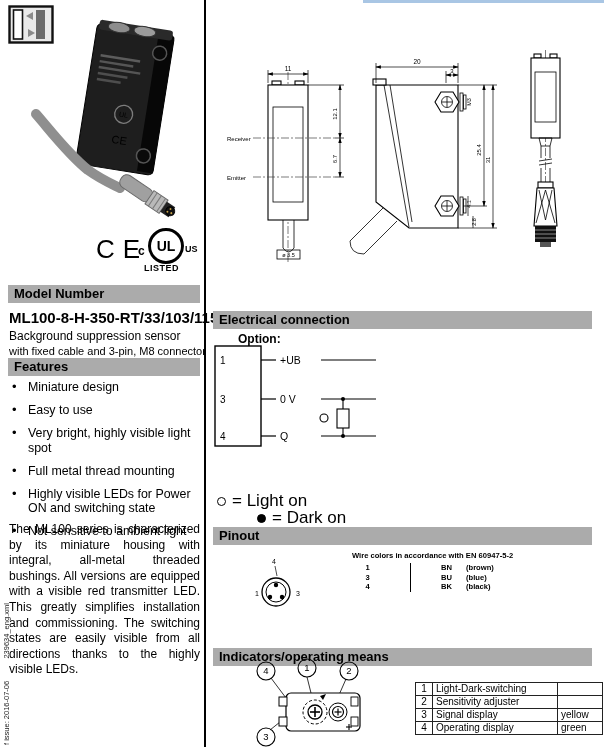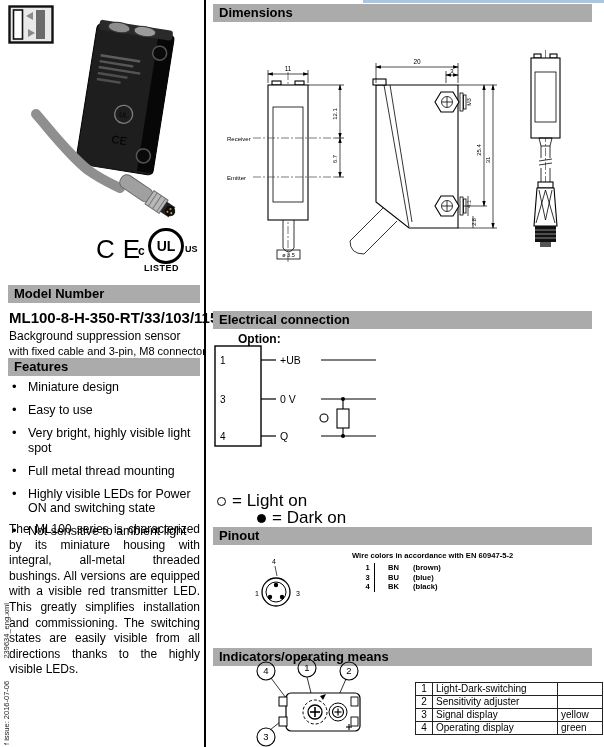--- a/index.html
+++ b/index.html
@@ -25,21 +25,21 @@
   .sidetext .gap{display:inline-block;width:18px;}
   .option-label{position:absolute;left:238px;top:332px;font-size:12px;font-weight:bold;}
   .legend-row{position:absolute;left:217px;font-size:17px;display:flex;align-items:center;}
   .sym{display:inline-block;width:7px;height:7px;border:1.3px solid #000;border-radius:50%;
        margin-right:6px;}
   .sym.filled{background:#000;}
   .wire-note{position:absolute;left:352px;top:551px;font-size:7.6px;font-weight:bold;}
   .wire-table{position:absolute;left:361px;top:563px;font-size:7.6px;font-weight:bold;}
   .wire-row{display:flex;line-height:9.6px;}
   .wire-pin{width:13px;text-align:center;}
-  .wire-code{border-left:1.2px solid #000;padding-left:13px;width:25px;}
+  .wire-code{border-left:1.2px solid #000;padding-left:30px;width:25px;margin-left:36px;}
   .wire-color{width:50px;}
   table.ind{position:absolute;left:415px;top:682px;border-collapse:collapse;
       font-size:10px;}
   table.ind td{border:1px solid #222;padding:0 3px;height:12px;line-height:12px;}
   td.ind-no{width:10px;text-align:center;}
   td.ind-label{width:118px;}
   td.ind-val{width:38px;}
   .ce-mark{position:absolute;left:96px;top:234px;font-size:26px;letter-spacing:8px;}
   .ul-group{position:absolute;left:138px;top:226px;width:62px;height:52px;}
   .ul-circle{position:absolute;left:10px;top:2px;width:30px;height:30px;border:3px solid #000;
@@ -128,21 +128,20 @@
     <li>Miniature design</li>
     <li>Easy to use</li>
     <li>Very bright, highly visible light spot</li>
     <li>Full metal thread mounting</li>
     <li>Highly visible LEDs for Power ON and switching state</li>
     <li>Not sensitive to ambient light</li>
   </ul>
 
   <div class="prodinfo">The ML100 series is characterized by its miniature housing with integral, all-metal threaded bushings. All versions are equipped with a visible red transmitter LED. This greatly simplifies installation and commissioning. The switching states are easily visible from all directions thanks to the highly visible LEDs.</div>
 
-  <div class="hdr hdr-right" style="top:4px;">Dimensions</div>
 
   <svg style="left:213px;top:30px;" width="379" height="276" viewBox="0 0 379 276">
     <defs>
       <marker id="arr" markerWidth="8" markerHeight="6" refX="7" refY="3" orient="auto">
         <polygon points="0,0.6 8,3 0,5.4" fill="#000"></polygon>
       </marker>
       <marker id="arrS" markerWidth="8" markerHeight="6" refX="1" refY="3" orient="auto">
         <polygon points="8,0.6 0,3 8,5.4" fill="#000"></polygon>
       </marker>
     </defs>

